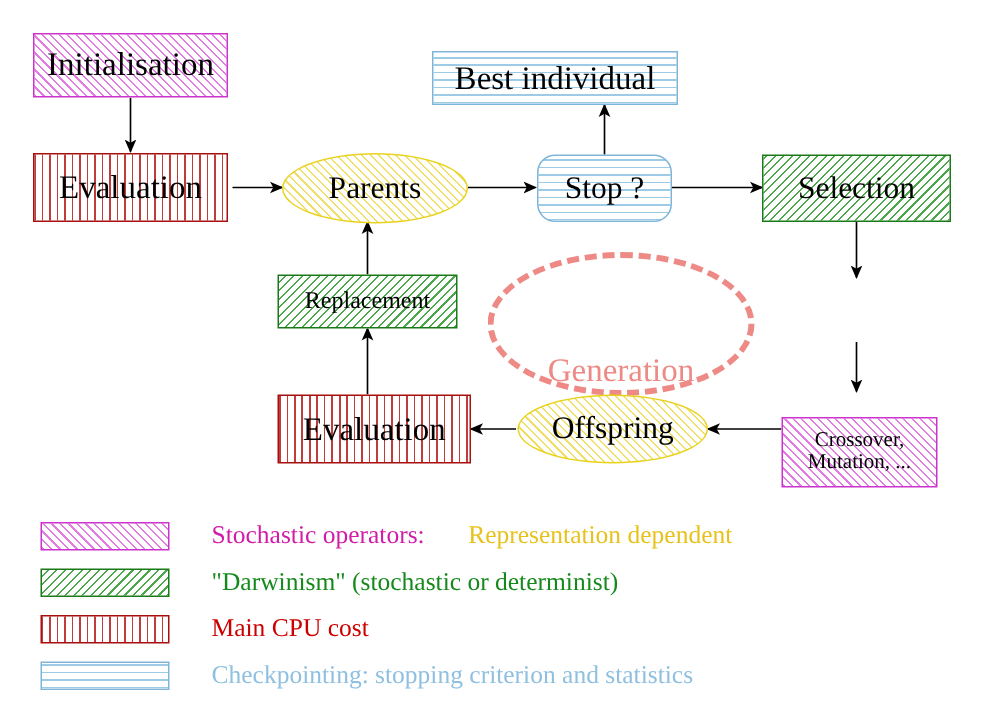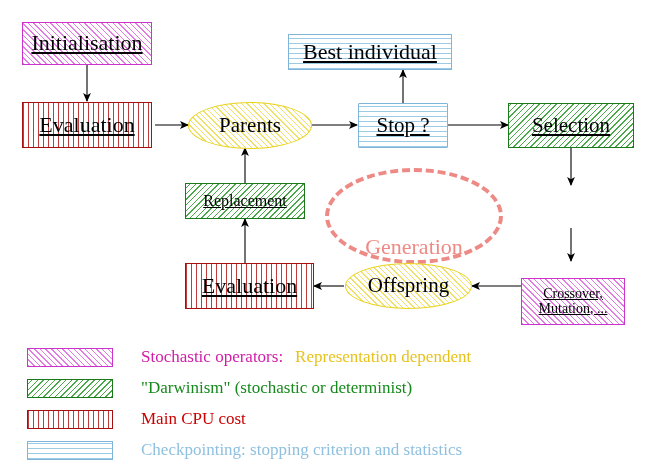--- a/index.html
+++ b/index.html
@@ -6,21 +6,21 @@
   body{width:662px;height:471px;overflow:hidden;
        font-family:"Liberation Serif","DejaVu Serif",serif;}
   #canvas{position:relative;width:662px;height:471px;background:#fff;}
   #canvas > svg{position:absolute;left:0;top:0;width:662px;height:471px;}
 
   
   .node{position:absolute;display:flex;align-items:center;justify-content:center;
         text-align:center;box-sizing:border-box;color:#000;line-height:1.02;}
   .node .lbl{position:relative;z-index:2;white-space:pre-line;}
 
-  .box{border:1px solid #000;text-decoration:underline;}
+  .box{border:1px solid #000;}
 
   
   .fill-magenta{border-color:#cc33cc;
     background-color:#ffffff;
     background-image:repeating-linear-gradient(45deg,
       #e27ce2 0px,#e27ce2 1px,rgba(255,255,255,0) 1px,rgba(255,255,255,0) 4px);}
   
   .fill-green{border-color:#1a7a1a;
     background-color:#ffffff;
     background-image:repeating-linear-gradient(-45deg,
@@ -35,21 +35,21 @@
     background-color:#ffffff;
     background-image:repeating-linear-gradient(0deg,
       #9ccbe6 0px,#9ccbe6 1px,rgba(255,255,255,0) 1px,rgba(255,255,255,0) 5px);}
   
   .fill-yellow{border-color:#e8d21e;
     background-color:#ffffff;
     background-image:repeating-linear-gradient(45deg,
       #f0e06a 0px,#f0e06a 1px,rgba(255,255,255,0) 1px,rgba(255,255,255,0) 4px);}
 
   .ellipse{border:1px solid #e8d21e;border-radius:50%;}
-  .rounded{border-radius:1px;}
+  .rounded{border-radius:12px;}
 
   #generation{position:absolute;border:4px dashed #ee8a85;border-radius:50%;
     color:#ee8a85;background:transparent;display:flex;align-items:flex-end;
     justify-content:center;}
 
   
   #legend{position:absolute;left:0;top:335px;width:662px;height:136px;}
   .lg-row{position:absolute;left:27px;display:flex;align-items:center;}
   .swatch{width:86px;height:19px;box-sizing:border-box;flex:0 0 auto;}
   .lg-text{margin-left:28px;white-space:pre;font-size:17px;}
@@ -140,21 +140,21 @@
 
   <div class="node box fill-red" id="n-eval-bot" style="left:185px;top:263px;width:129px;height:46px;font-size:22px;">
     <span class="lbl">Evaluation</span>
   </div>
 
   <div id="legend">
 
     <div class="lg-row" style="top:12px;">
       <span class="swatch box fill-magenta"></span>
       <span class="lg-text c-magenta">Stochastic operators:</span>
-      <span class="lg-text c-gold" style="margin-left:12px;">Representation dependent</span>
+      <span class="lg-text c-gold" style="margin-left:29px;">Representation dependent</span>
     </div>
 
     <div class="lg-row" style="top:43px;">
       <span class="swatch box fill-green"></span>
       <span class="lg-text c-green">"Darwinism" (stochastic or determinist)</span>
     </div>
 
     <div class="lg-row" style="top:74px;">
       <span class="swatch box fill-red"></span>
       <span class="lg-text c-red">Main CPU cost</span>

